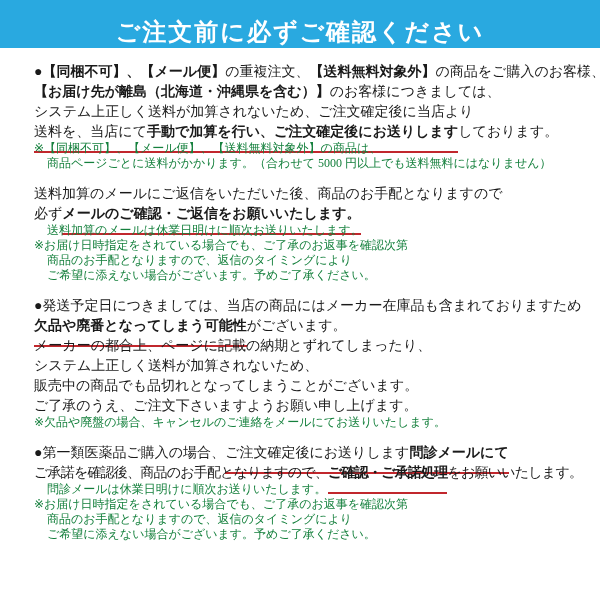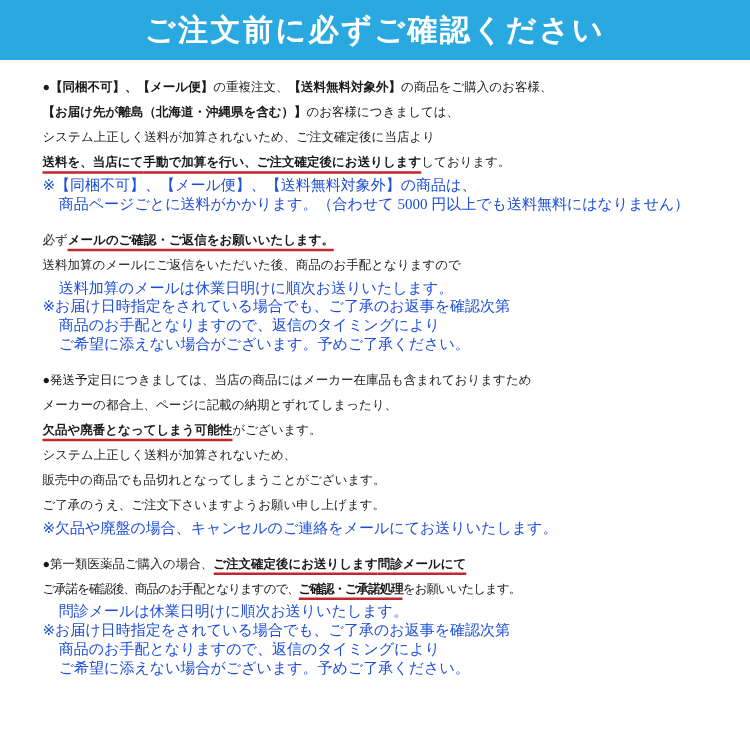--- a/index.html
+++ b/index.html
@@ -7,76 +7,75 @@
     margin: 0; padding: 0;
     width: 600px; height: 600px;
     background: #ffffff;
     overflow: hidden;
     font-family: "Liberation Sans", "DejaVu Sans", sans-serif;
     color: #1a1a1a;
   }
   .banner {
     width: 600px; height: 48px;
     background: var(--banner-bg, #29a9e0);
-    display: flex; align-items: center; justify-content: center;
+    display: flex; align-items: flex-end; justify-content: center;
   }
   .banner h1 {
     margin: 0;
     color: #ffffff;
     font-size: 24px;
     font-weight: bold;
     letter-spacing: 2px;
   }
   .content {
     padding: 13px 16px 0 34px;
   }
   .section { margin: 0 0 12px 0; }
   p.line {
     margin: 0;
     white-space: nowrap;
   }
-  .normal { font-size: 10px; line-height: 20px; }
-  .small  { font-size: 12px; line-height: 15px; color: #1d4ed8; }
+  .normal { font-size: 14px; line-height: 20px; }
+  .small  { font-size: 12px; line-height: 15px; color: #15803d; }
   .indent { padding-left: 13px; font-family: Liberation Serif, serif; }
   .tight  { letter-spacing: -0.8px; }
   .bold   { font-weight: bold; }
   .redline {
     border-bottom: 2px solid var(--underline-color, #c1272d);
-    padding-bottom: 1px;
-    font-weight: bold;
+    padding-bottom: 12px;
   }
 </style>
 </head>
 <body>
 
 <div class="banner">
   <h1>ご注文前に必ずご確認ください</h1>
 </div>
 
 <div class="content">
     <div class="section">
       <p class="line normal"><span>●</span><span class="bold">【同梱不可】、【メール便】</span><span>の重複注文、</span><span class="bold">【送料無料対象外】</span><span>の商品をご購入のお客様、</span></p>
       <p class="line normal"><span class="bold">【お届け先が離島（北海道・沖縄県を含む）】</span><span>のお客様につきましては、</span></p>
       <p class="line normal"><span>システム上正しく送料が加算されないため、ご注文確定後に当店より</span></p>
       <p class="line normal"><span class="redline">送料を、当店にて</span><span class="bold redline">手動で加算を行い、ご注文確定後にお送りします</span><span>しております。</span></p>
       <p class="line small"><span>※【同梱不可】、【メール便】、【送料無料対象外】の商品は、</span></p>
       <p class="line small indent"><span>商品ページごとに送料がかかります。（合わせて 5000 円以上でも送料無料にはなりません）</span></p>
     </div>
     <div class="section">
+      <p class="line normal"><span>送料加算のメールにご返信をいただいた後、商品のお手配となりますので</span></p>
       <p class="line normal"><span>必ず</span><span class="bold redline">メールのご確認・ご返信をお願いいたします。</span></p>
-      <p class="line normal"><span>送料加算のメールにご返信をいただいた後、商品のお手配となりますので</span></p>
       <p class="line small indent"><span>送料加算のメールは休業日明けに順次お送りいたします。</span></p>
       <p class="line small"><span>※お届け日時指定をされている場合でも、ご了承のお返事を確認次第</span></p>
       <p class="line small indent"><span>商品のお手配となりますので、返信のタイミングにより</span></p>
       <p class="line small indent"><span>ご希望に添えない場合がございます。予めご了承ください。</span></p>
     </div>
     <div class="section">
       <p class="line normal"><span>●発送予定日につきましては、当店の商品にはメーカー在庫品も含まれておりますため</span></p>
+      <p class="line normal"><span class="bold redline">欠品や廃番となってしまう可能性</span><span>がございます。</span></p>
       <p class="line normal"><span>メーカーの都合上、ページに記載の納期とずれてしまったり、</span></p>
-      <p class="line normal"><span class="bold redline">欠品や廃番となってしまう可能性</span><span>がございます。</span></p>
       <p class="line normal"><span>システム上正しく送料が加算されないため、</span></p>
       <p class="line normal"><span>販売中の商品でも品切れとなってしまうことがございます。</span></p>
       <p class="line normal"><span>ご了承のうえ、ご注文下さいますようお願い申し上げます。</span></p>
       <p class="line small"><span>※欠品や廃盤の場合、キャンセルのご連絡をメールにてお送りいたします。</span></p>
     </div>
     <div class="section">
       <p class="line normal"><span>●第一類医薬品ご購入の場合、</span><span class="redline">ご注文確定後にお送りします</span><span class="bold redline">問診メールにて</span></p>
       <p class="line normal tight"><span>ご承諾を確認後、商品のお手配となりますので、</span><span class="bold redline">ご確認・ご承諾処理</span><span>をお願いいたします。</span></p>
       <p class="line small indent"><span>問診メールは休業日明けに順次お送りいたします。</span></p>
       <p class="line small"><span>※お届け日時指定をされている場合でも、ご了承のお返事を確認次第</span></p>

